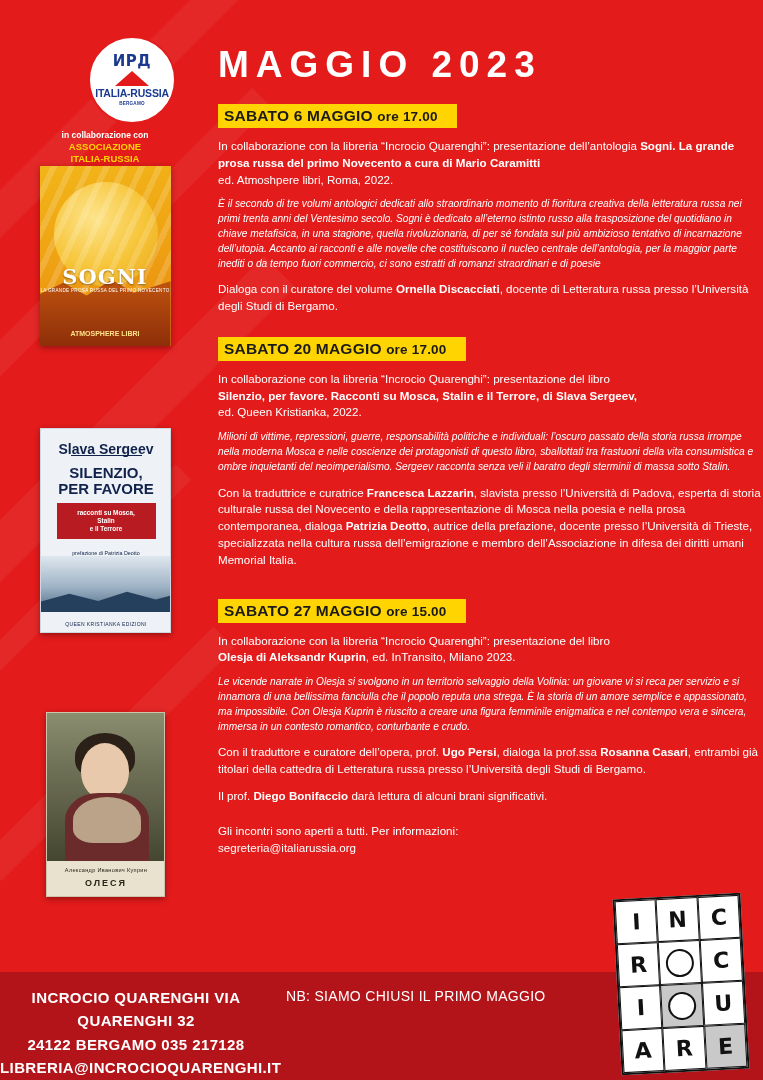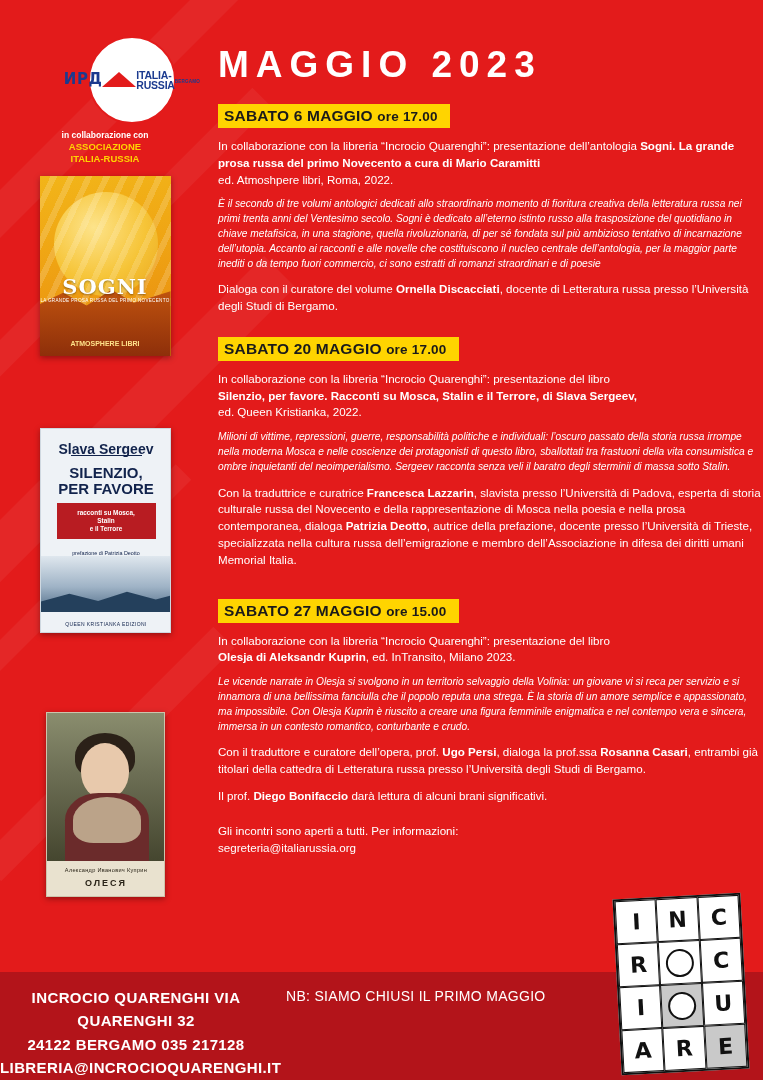--- a/index.html
+++ b/index.html
@@ -36,21 +36,21 @@
     width: 210px; height: 960px;
   }
   .logo-wrap {
     position: absolute;
     left: 88px; top: 36px;
     width: 88px; height: 88px;
   }
   .logo-circle {
     width: 88px; height: 88px; border-radius: 50%;
     background: #fff;
-    display: flex; flex-direction: row;
+    display: flex; flex-direction: column;
     align-items: center; justify-content: center;
     border: 2px solid #e31b1b;
   }
   .logo-top {
     font-family: "DejaVu Sans", sans-serif;
     font-size: 15px; font-weight: 700; color: #1b3a8f;
     letter-spacing: 0.5px; line-height: 1;
     margin-bottom: 1px;
   }
   .logo-tri {
@@ -215,21 +215,21 @@
     margin-top: 44px;
     font-size: 37px; font-weight: 700; letter-spacing: 7px;
     color: #fff;
   }
   .event { margin-top: 18px; }
   .ev-head {
     display: inline-block;
     background: #ffd400;
     color: #1a1a1a;
     font-weight: 700;
-    padding: 3px 12px 3px 6px;
+    padding: 3px 19px 3px 6px;
     font-size: 15.5px;
     letter-spacing: 0.2px;
   }
   .ev-head .time { font-size: 13.5px; }
   .para {
     font-size: 11.6px; line-height: 1.45; margin-top: 10px; color: #fff;
   }
   .para b { font-weight: 700; }
   .para.small-it {
     font-style: italic; font-size: 10.2px; line-height: 1.45; margin-top: 9px;
@@ -297,21 +297,21 @@
         <div class="logo-sub">BERGAMO</div>
       </div>
     </div>
 
     <div class="collab">
       <div class="l1">in collaborazione con</div>
       <div class="l2">ASSOCIAZIONE</div>
       <div class="l3">ITALIA-RUSSIA</div>
     </div>
 
-    <div class="bookbox" style="top:176px;">
+    <div class="bookbox" style="top:166px;">
       <div class="book book1">
         <div class="b1-moon"></div>
         <div class="b1-ray"></div>
         <div class="b1-ground"></div>
         <div class="b1-title">SOGNI</div>
         <div class="b1-sub">LA GRANDE PROSA RUSSA DEL PRIMO NOVECENTO</div>
         <div class="b1-pub">ATMOSPHERE LIBRI</div>
       </div>
     </div>
 

